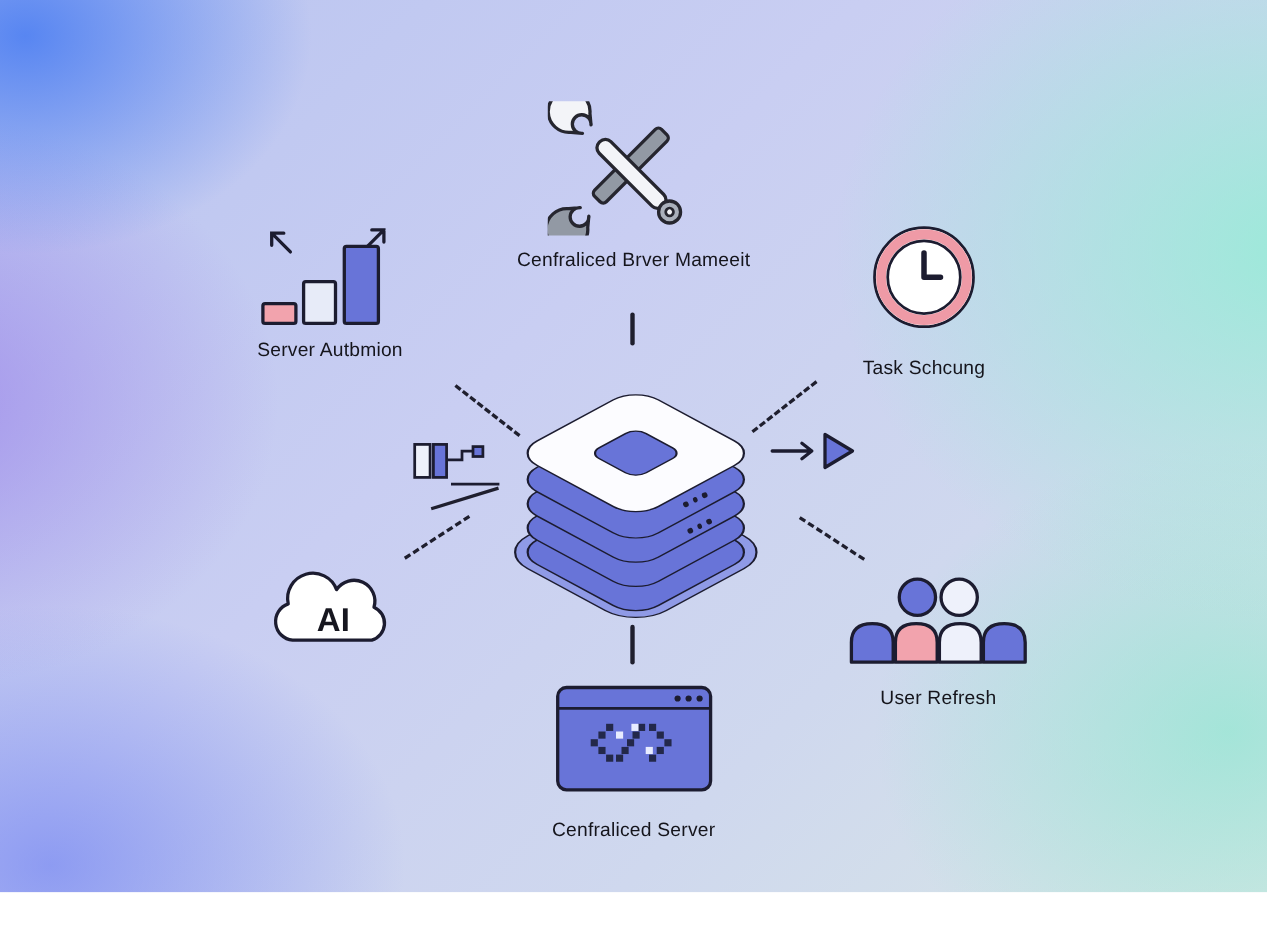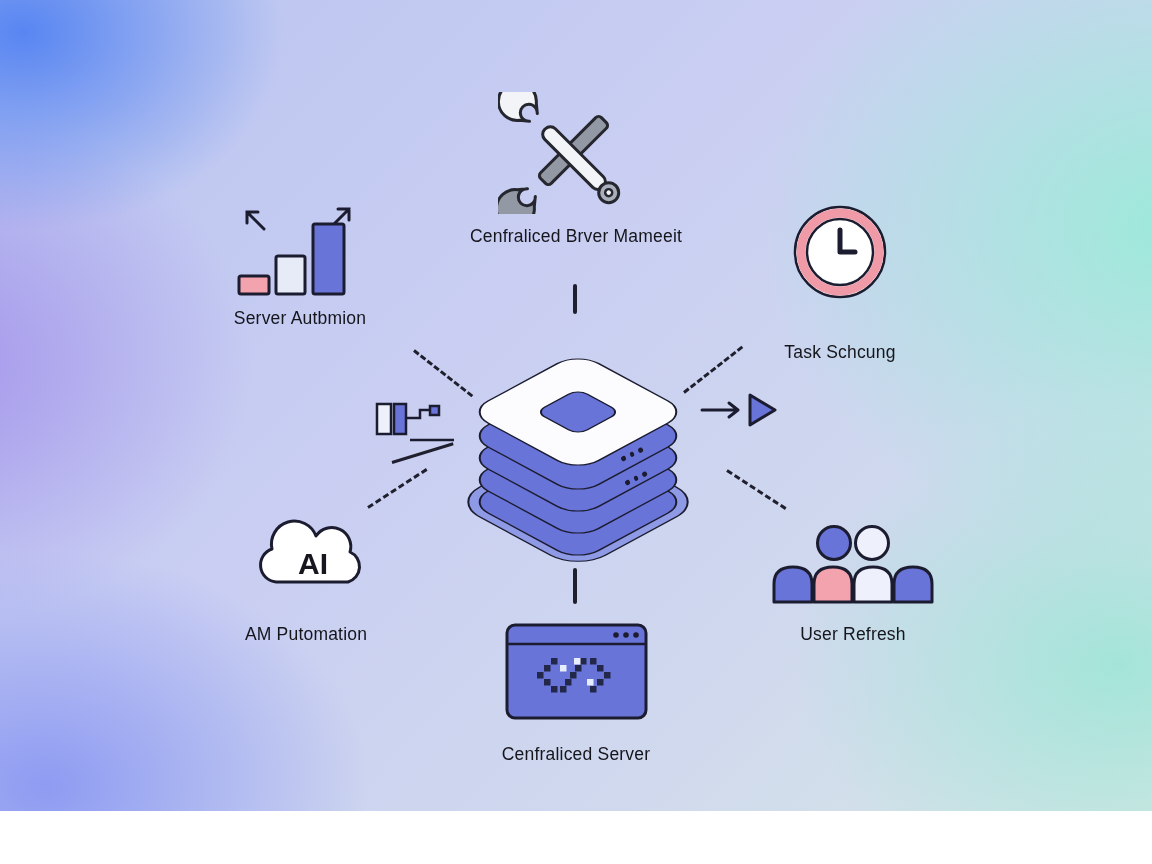--- a/index.html
+++ b/index.html
@@ -74,21 +74,21 @@
   <div class="label" style="left:180px;top:308px;width:240px;">Server Autbmion</div>
 
   <div class="abs" style="left:792px;top:204px;width:96px;height:96px;">
     <svg width="96" height="96" viewBox="0 0 96 96">
       <circle cx="48" cy="48" r="45" fill="#ffffff" stroke="#1c1c30" stroke-width="2.5"></circle>
       <circle cx="48" cy="48" r="39" fill="#ffffff" stroke="#ef9aa6" stroke-width="9"></circle>
       <circle cx="48" cy="48" r="33" fill="#ffffff" stroke="#1c1c30" stroke-width="2.5"></circle>
       <path d="M 48 48 L 48 26 M 48 48 L 63 48" stroke="#1c1c30" stroke-width="5" stroke-linecap="round" fill="none"></path>
     </svg>
   </div>
-  <div class="label" style="left:720px;top:324px;width:240px;margin-top:18px;">Task Schcung</div>
+  <div class="label" style="left:720px;top:324px;width:240px;">Task Schcung</div>
 
   <div class="vline" style="left:573px;top:284px;height:30px;"></div>
   <div class="vline" style="left:573px;top:568px;height:36px;"></div>
   <div class="dash" style="left:414px;top:349px;width:74px;transform:rotate(38deg);"></div>
   <div class="dash" style="left:684px;top:391px;width:74px;transform:rotate(-38deg);"></div>
   <div class="dash" style="left:368px;top:506px;width:70px;transform:rotate(-33deg);"></div>
   <div class="dash" style="left:727px;top:469px;width:70px;transform:rotate(33deg);"></div>
   <div class="solid" style="left:392px;top:461px;width:64px;transform:rotate(-17deg);"></div>
 
   <div class="abs" style="left:374px;top:398px;width:88px;height:50px;">
@@ -120,27 +120,26 @@
         <i></i>
         <i></i>
       </div>
     <div class="dotrow" style="left:172px;top:146px;">
         <i></i>
         <i></i>
         <i></i>
       </div>
   </div>
 
-  <div class="abs" style="left:248px;top:512px;width:132px;height:86px;text-decoration:underline;">
+  <div class="abs" style="left:238px;top:512px;width:132px;height:86px;text-decoration:underline;">
     <svg width="132" height="86" viewBox="0 0 132 86">
       <path d="M 28 70 A 17 17 0 0 1 24 37 A 23 23 0 0 1 68 24 A 19 19 0 0 1 102 40 A 16 16 0 0 1 100 70 Z" fill="#ffffff" stroke="#1c1c30" stroke-width="3" stroke-linejoin="round"></path>
       <text x="50" y="62" font-size="30" font-weight="bold" fill="#16161f" font-family="Liberation Sans, sans-serif">AI</text>
     </svg>
   </div>
-  <div class="label" style="left:186px;top:624px;width:240px;">AM Putomation</div>
 
   <div class="abs" style="left:770px;top:518px;width:166px;height:86px;">
     <svg width="166" height="86" viewBox="0 0 166 86">
       <circle cx="64" cy="25" r="16.5" fill="#6874d8" stroke="#1c1c30" stroke-width="3"></circle>
       <circle cx="102" cy="25" r="16.5" fill="#eef1fb" stroke="#1c1c30" stroke-width="3"></circle>
       <g stroke="#1c1c30" stroke-width="3" stroke-linejoin="round">
         <path d="M 4 84 L 4 66 Q 4 49 23 49 Q 42 49 42 66 L 42 84 Z" fill="#6874d8"></path>
         <path d="M 44 84 L 44 66 Q 44 49 63 49 Q 82 49 82 66 L 82 84 Z" fill="#f2a3ad"></path>
         <path d="M 84 84 L 84 66 Q 84 49 103 49 Q 122 49 122 66 L 122 84 Z" fill="#eef1fb"></path>
         <path d="M 124 84 L 124 66 Q 124 49 143 49 Q 162 49 162 66 L 162 84 Z" fill="#6874d8"></path>

